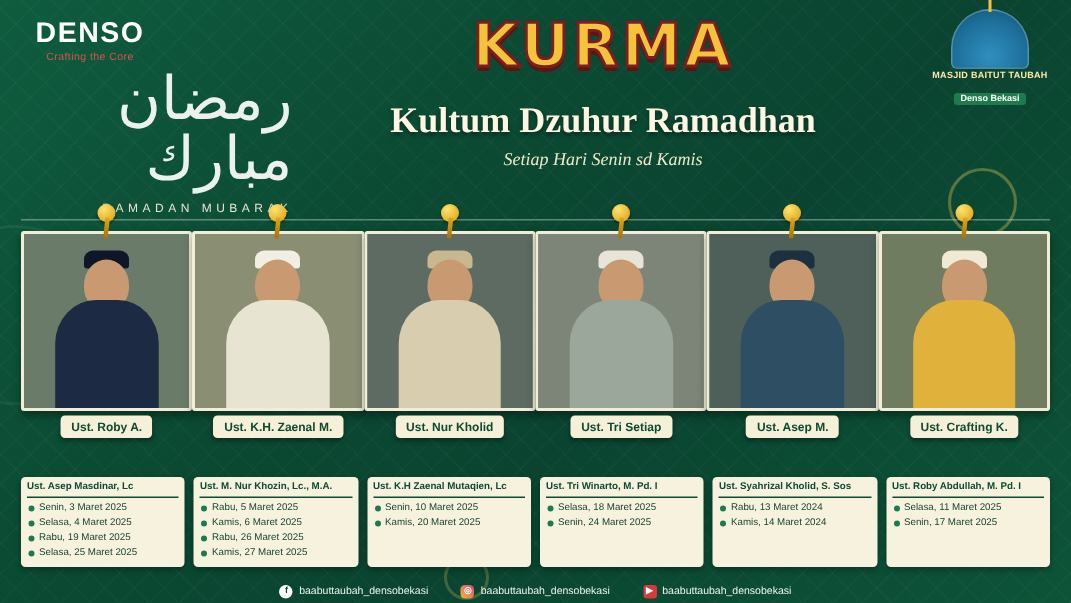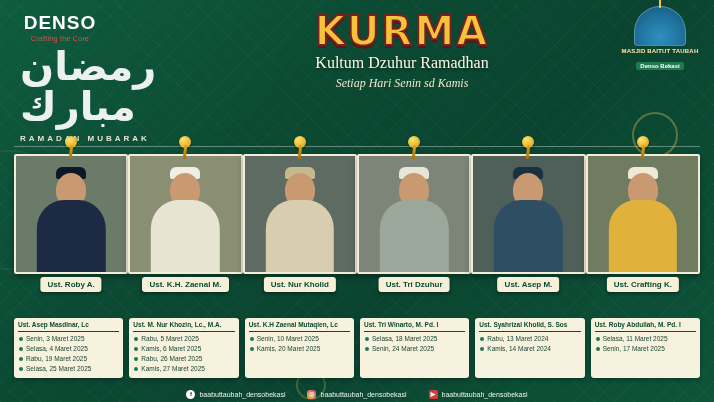--- a/index.html
+++ b/index.html
@@ -38,21 +38,21 @@
   }
   .denso-word {
     color: #ffffff; font-weight: bold; font-size: 19px; letter-spacing: 1px;
   }
   .denso-tag {
     color: #d9534f; font-size: 7px; margin-top: 1px; letter-spacing: .3px;
   }
 
   
   .calli {
-    position: absolute; left: 20px; top: 46px; width: 175px; text-align: left; font-weight: bold;
+    position: absolute; left: 20px; top: 46px; width: 175px; text-align: right;
   }
   .calli-art {
     color: #ffffff; font-size: 40px; font-family: "DejaVu Sans", sans-serif;
     opacity: .92; line-height: 1;
   }
   .calli-sub {
     color: #e8e2cf; font-size: 8px; letter-spacing: 3px; margin-top: 8px;
   }
 
   
@@ -62,22 +62,22 @@
   .kurma {
     display: inline-block;
     font-size: 40px; font-weight: bold; letter-spacing: 2px;
     font-family: "DejaVu Sans", sans-serif;
     color: #f5c23b;
     -webkit-text-stroke: 2px #7a1f1f;
     text-shadow: 0 3px 0 #5c1414, 0 0 2px #5c1414;
     padding: 0 6px;
   }
   .title-main {
-    margin-top: 0;
-    font-size: 16px; font-weight: normal; color: #fdf6e3;
+    margin-top: 14px;
+    font-size: 24px; font-weight: bold; color: #fdf6e3;
     font-family: "Liberation Serif", serif;
     text-shadow: 0 2px 3px rgba(0,0,0,.4);
   }
   .title-sub {
     margin-top: 4px;
     font-size: 12px; color: #f0e7c8;
     font-family: "Liberation Serif", serif;
     font-style: italic;
   }
 
@@ -271,21 +271,21 @@
 
     <div class="photo-cell">
       <div class="clip-line"></div>
       <div class="pin"></div>
       <div class="photo">
         <div class="bg" style="background:#7d8578"></div>
         <div class="cap" style="background:#e7e4d8"></div>
         <div class="head"></div>
         <div class="person" style="background:#9aa79a"></div>
       </div>
-      <div class="name-tag">Ust. Tri Dzuhur</div>
+      <div class="name-tag">Ust. Tri Setiap</div>
     </div>
 
     <div class="photo-cell">
       <div class="clip-line"></div>
       <div class="pin"></div>
       <div class="photo">
         <div class="bg" style="background:#4f5f5a"></div>
         <div class="cap" style="background:#1b3140"></div>
         <div class="head"></div>
         <div class="person" style="background:#2e4f63"></div>

